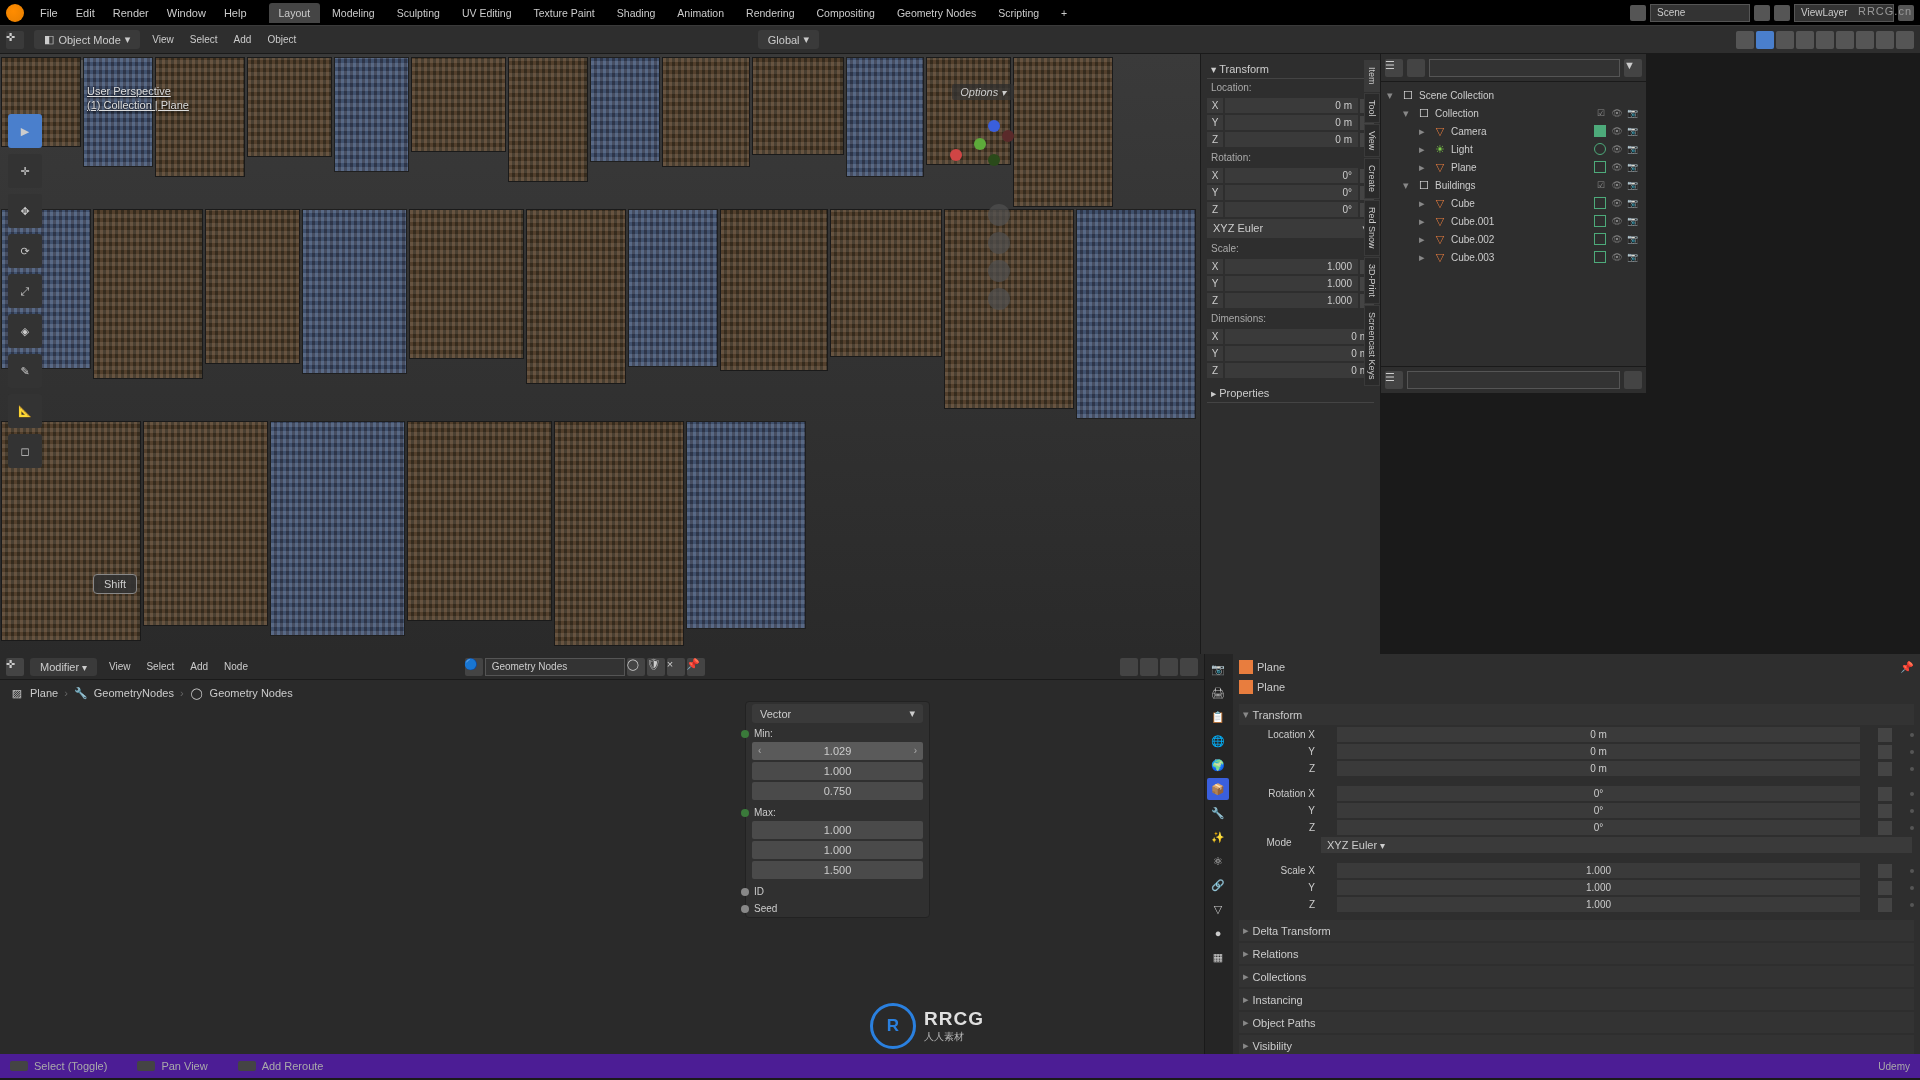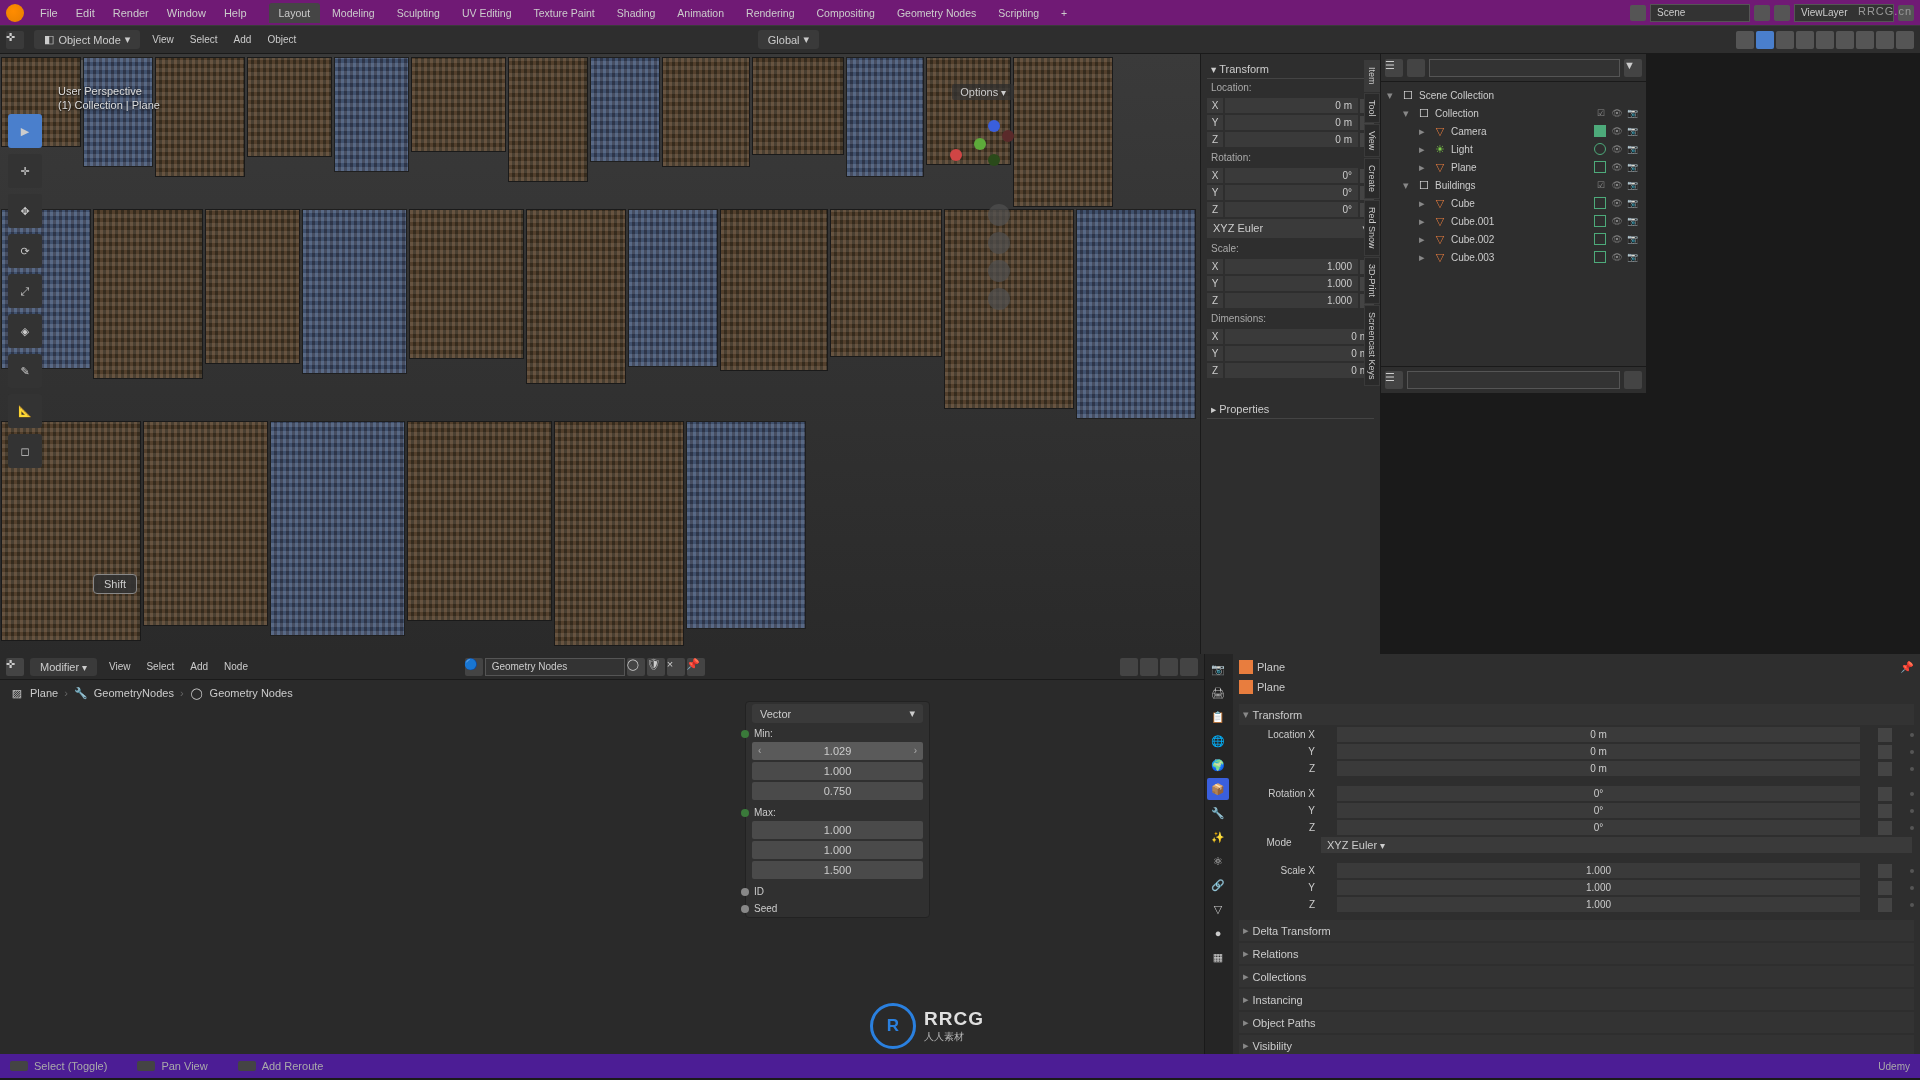--- a/index.html
+++ b/index.html
@@ -1,17 +1,17 @@
 <!DOCTYPE html>
 <html><head>
 <meta charset="utf-8">
 <style>
 * { margin: 0; padding: 0; box-sizing: border-box; font-family: -apple-system, BlinkMacSystemFont, "Segoe UI", sans-serif; font-size: 11px; }
 body { background: #1a1a1a; color: #ccc; width: 1920px; height: 1080px; overflow: hidden; position: relative; }
-.topbar { height: 26px; background: #701a75; display: flex; align-items: center; padding: 0 6px; border-bottom: 1px solid #3a3a3a; }
+.topbar { height: 26px; background: #000000; display: flex; align-items: center; padding: 0 6px; border-bottom: 1px solid #3a3a3a; }
 .topbar .logo { width: 18px; height: 18px; background: radial-gradient(circle at 40% 40%, #ff8c00, #e67e00); border-radius: 50%; margin-right: 8px; }
 .topbar .menu { display: flex; gap: 2px; }
 .topbar .menu span { padding: 3px 8px; cursor: pointer; border-radius: 3px; }
 .topbar .workspace-tabs { display: flex; margin-left: 14px; gap: 2px; }
 .topbar .workspace-tabs span { padding: 4px 10px; cursor: pointer; font-size: 10.5px; }
 .topbar .workspace-tabs span.active { background: #454545; border-radius: 3px 3px 0 0; }
 .topbar .right { margin-left: auto; display: flex; align-items: center; gap: 4px; }
 .topbar .right input { background: #333; border: 1px solid #555; color: #ccc; height: 18px; padding: 0 6px; width: 100px; font-size: 10px; }
 .topbar .right .ico { width: 16px; height: 16px; background: #555; border-radius: 2px; }
 .toolbar-row { height: 28px; background: #2e2e2e; display: flex; align-items: center; padding: 0 6px; gap: 6px; border-bottom: 1px solid #1a1a1a;}
@@ -22,38 +22,38 @@
 .toolbar-row .right-icons { margin-left: auto; display: flex; gap: 2px; }
 .toolbar-row .right-icons .ico { width: 18px; height: 18px; background: #555; border-radius: 2px; }
 .toolbar-row .right-icons .ico.blue { background: #4a7fcc; }
 .toolbar-row .ico-group { display: flex; gap: 2px; margin-right: 4px; }
 .toolbar-row .ico-group .ico { width: 18px; height: 18px; background: #3a3a3a; border-radius: 2px; }
 .main-area { height: 600px; display: flex; }
 .viewport { width: 1200px; height: 100%; background: linear-gradient(180deg, #3a3a3a, #2a2a2a); position: relative; overflow: hidden; }
 .viewport .city { position: absolute; inset: 0; display: flex; flex-wrap: wrap; align-content: flex-start; padding-top: 2px;}
 .viewport .city .b { margin: 1px; background: repeating-linear-gradient(90deg, #5a4530 0 3px, #3a2f20 3px 6px), repeating-linear-gradient(0deg, rgba(255,255,255,.08) 0 4px, rgba(0,0,0,.08) 4px 8px); background-blend-mode: overlay; border: 1px solid #1a1a1a; }
 .viewport .city .b.bl { filter: hue-rotate(190deg) brightness(1.2); }
-.viewport .overlay-text { position: absolute; top: 30px; left: 58px; color: #ddd; font-size: 11px; line-height: 1.3; text-shadow: 0 1px 2px #000; }
+.viewport .overlay-text { position: absolute; top: 30px; left: 87px; color: #ddd; font-size: 11px; line-height: 1.3; text-shadow: 0 1px 2px #000; text-decoration: underline; }
 .viewport .shift-key { position: absolute; bottom: 60px; left: 93px; background: rgba(50,50,50,.9); border: 1px solid #888; border-radius: 4px; padding: 3px 10px; font-size: 11px; }
 .viewport .toolshelf { position: absolute; left: 8px; top: 60px; display: flex; flex-direction: column; gap: 6px; }
 .viewport .toolshelf .tool { width: 34px; height: 34px; background: #333; border-radius: 3px; display: flex; align-items: center; justify-content: center; }
 .viewport .toolshelf .tool.active { background: #4a7fcc; }
 .viewport .modes-row { position: absolute; top: 6px; left: 8px; display: flex; gap: 2px;}
 .viewport .modes-row .m { width: 18px; height: 18px; background: #4a7fcc; border-radius: 2px;}
 .viewport .modes-row .m2 { background: #555; }
 .viewport .gizmo { position: absolute; top: 60px; right: 190px; width: 60px; height: 60px; }
 .viewport .gizmo .axis { position: absolute; width: 12px; height: 12px; border-radius: 50%; }
 .viewport .gizmo .ax-x { background: #d04545; left: 0; top: 35px; }
 .viewport .gizmo .ax-y { background: #5daa3a; left: 24px; top: 24px; }
 .viewport .gizmo .ax-z { background: #3a5fdd; left: 38px; top: 6px; }
 .viewport .gizmo .ax-nx { background: #5a2a2a; left: 52px; top: 16px; }
 .viewport .gizmo .ax-ny { background: #2a4a1a; left: 38px; top: 40px; }
 .viewport .nav-icons { position: absolute; right: 190px; top: 150px; display: flex; flex-direction: column; gap: 6px; }
 .viewport .nav-icons .ni { width: 22px; height: 22px; background: rgba(80,80,80,.7); border-radius: 50%; }
-.viewport .options { position: absolute; top: 30px; right: 186px; background: rgba(50,50,50,.7); padding: 2px 8px; border-radius: 2px; font-size: 10px; }
+.viewport .options { position: absolute; top: 30px; right: 186px; background: rgba(50,50,50,.7); padding: 2px 8px; border-radius: 2px; font-size: 10px; font-style: italic; }
 .npanel { width: 180px; background: #2e2e2e; border-left: 1px solid #1a1a1a; padding: 6px; position: relative; }
 .npanel .section { margin-bottom: 6px; }
 .npanel .section-header { font-size: 10.5px; padding: 3px 4px; border-bottom: 1px solid #444; }
 .npanel .label { font-size: 10px; color: #aaa; padding: 3px 4px; }
 .npanel .row { display: flex; align-items: center; margin: 2px 0; gap: 2px; }
 .npanel .row .axis { width: 16px; text-align: center; background: #3a3a3a; padding: 2px; font-size: 10px; }
 .npanel .row .val { flex: 1; background: #3a3a3a; padding: 2px 6px; text-align: right; font-size: 10px; }
 .npanel .row .lock { width: 14px; height: 14px; background: #444; }
 .npanel .euler { background: #3a3a3a; padding: 3px 6px; font-size: 10px; display: flex; justify-content: space-between; margin: 2px 0; }
 .npanel-tabs { position: absolute; right: 0; top: 6px; display: flex; flex-direction: column; gap: 1px;}
@@ -337,21 +337,21 @@
           <span class="val">0 m</span>
         </div>
       <div class="row">
           <span class="axis">Y</span>
           <span class="val">0 m</span>
         </div>
       <div class="row">
           <span class="axis">Z</span>
           <span class="val">0 m</span>
         </div>
-      <div class="section-header" style="margin-top:22px;">▸ <span>Properties</span></div>
+      <div class="section-header" style="margin-top:6px;">▸ <span>Properties</span></div>
     </div>
     <div class="npanel-tabs">
       <div class="t active">Item</div>
       <div class="t">Tool</div>
       <div class="t">View</div>
       <div class="t">Create</div>
       <div class="t">Red Snow</div>
       <div class="t">3D-Print</div>
       <div class="t">Screencast Keys</div>
     </div>

